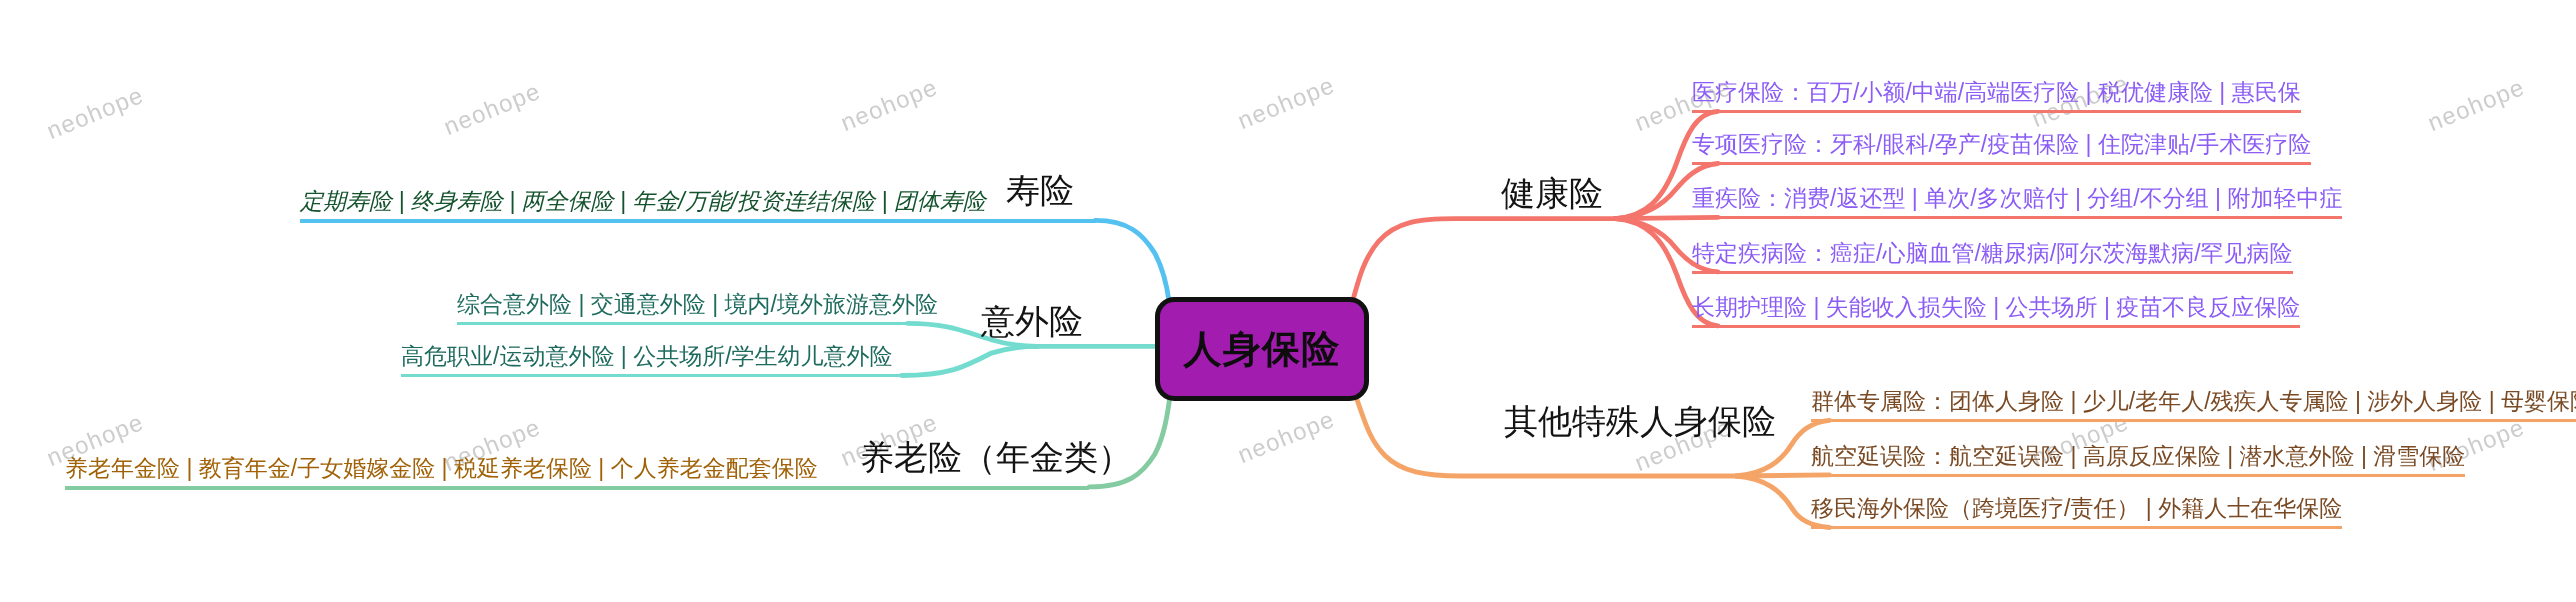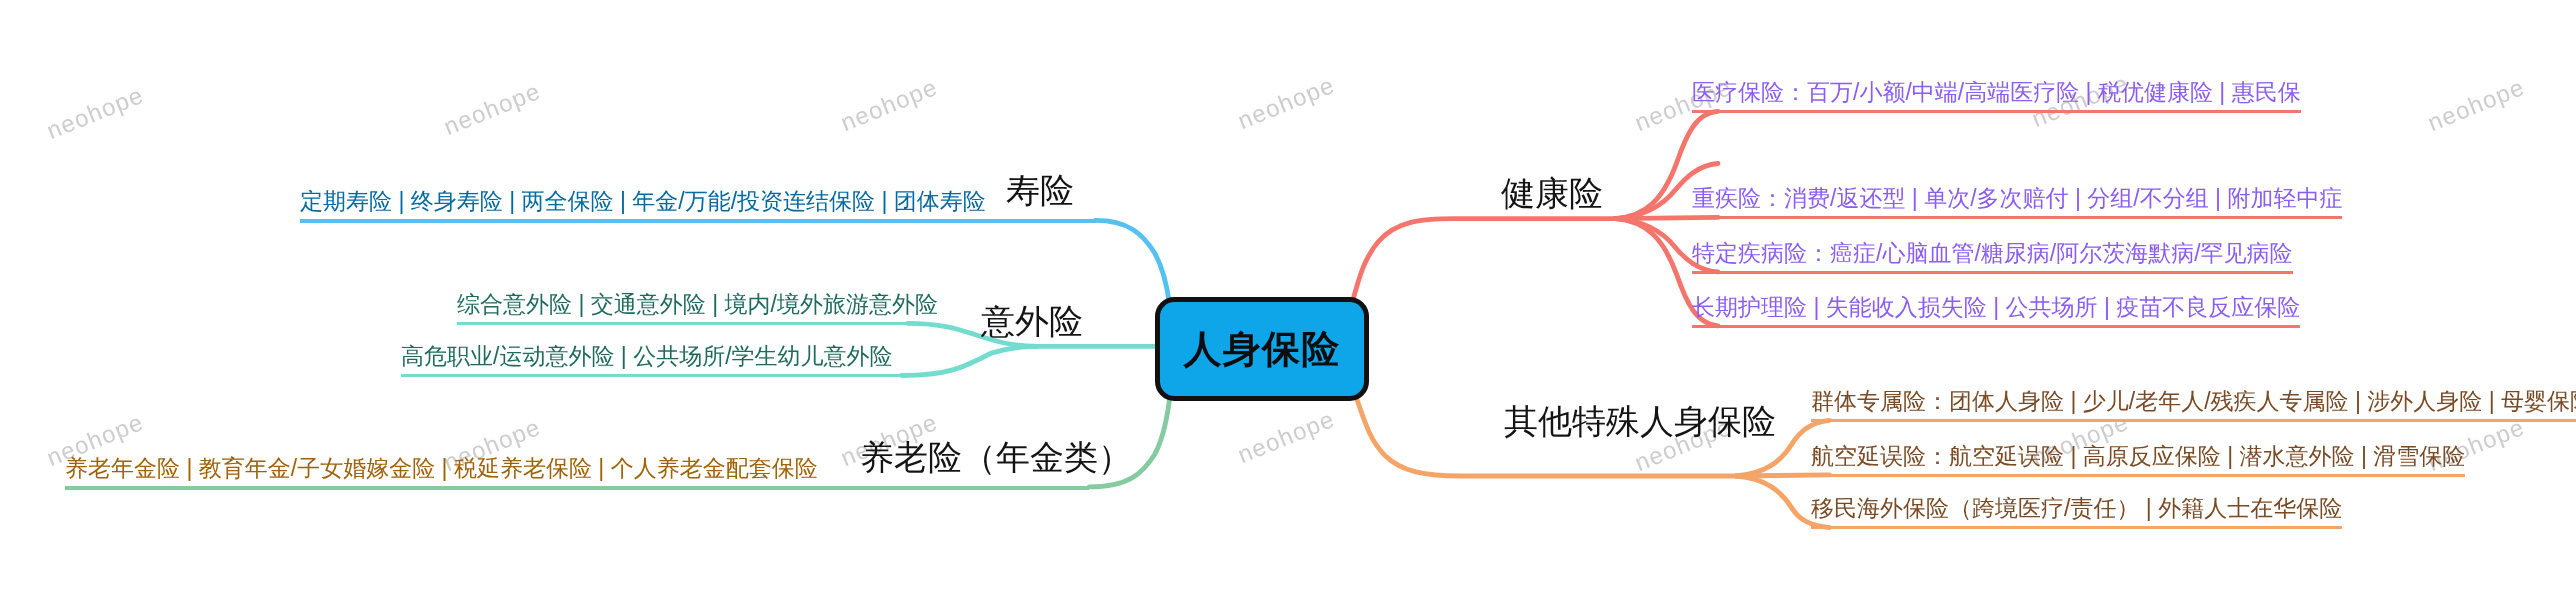--- a/index.html
+++ b/index.html
@@ -12,37 +12,37 @@
   .wm{position:absolute;color:#c8c8c8;font-size:24px;letter-spacing:1.2px;
       transform:rotate(-22deg);transform-origin:left center;opacity:.9;
       pointer-events:none;white-space:nowrap;}
 
   .topic-label{position:absolute;font-size:34px;line-height:34px;color:#141414;
       white-space:nowrap;font-weight:500;}
 
   .item{position:absolute;font-size:23px;line-height:28px;white-space:nowrap;
       padding-bottom:3.6px;}
 
-  .life-row{left:300px;top:187px;width:796px;color:#0369a1;
-      border-bottom:4.2px solid #55c1f0;}
+  .life-row{left:300px;top:187px;width:796px;color:#14532d;
+      border-bottom:4.2px solid #55c1f0;font-style:italic;}
   .acc-row1{left:457px;top:290px;width:450px;color:#1e6b5e;
       border-bottom:3.6px solid #74dccf;}
   .acc-row2{left:401px;top:342px;width:500px;color:#1e6b5e;
       border-bottom:3.6px solid #74dccf;}
   .pen-row{left:65px;top:454px;width:1024px;color:#a16207;
       border-bottom:4.2px solid #85cba2;}
 
   .health-row{left:1692px;color:#8b5cf6;border-bottom:3.6px solid #f4756c;}
   .h1{top:78px;} .h2{top:130px;} .h3{top:184px;} .h4{top:239px;} .h5{top:293px;}
 
   .other-row{left:1811px;color:#7a4a24;border-bottom:3.6px solid #f5a468;}
   .o1{top:387px;} .o2{top:442px;} .o3{top:494px;}
 
   .root-node{position:absolute;left:1155px;top:297px;width:214px;height:104px;
-      background:#0ea5e9;border:5.5px solid #111111;border-radius:19.4px;
+      background:#a21caf;border:5.5px solid #111111;border-radius:19.4px;
       display:flex;align-items:center;justify-content:center;
       font-size:38px;font-weight:bold;color:#0d0d0d;letter-spacing:1.2px;
       box-sizing:border-box;}
 </style>
 </head>
 <body>
 
 <div class="canvas">
 
   <svg class="lines" viewBox="0 0 4252 994">
@@ -94,20 +94,21 @@
   <div class="topic-label" style="left:1504px;top:404px">其他特殊人身保险</div>
 
   <div class="item life-row">定期寿险 | 终身寿险 | 两全保险 | 年金/万能/投资连结保险 | 团体寿险</div>
 
   <div class="item acc-row1">综合意外险 | 交通意外险 | 境内/境外旅游意外险</div>
   <div class="item acc-row2">高危职业/运动意外险 | 公共场所/学生幼儿意外险</div>
 
   <div class="item pen-row">养老年金险 | 教育年金/子女婚嫁金险 | 税延养老保险 | 个人养老金配套保险</div>
 
   <div class="item health-row h1">医疗保险：百万/小额/中端/高端医疗险 | 税优健康险 | 惠民保</div>
+  <div class="item health-row h2">专项医疗险：牙科/眼科/孕产/疫苗保险 | 住院津贴/手术医疗险</div>
   <div class="item health-row h3">重疾险：消费/返还型 | 单次/多次赔付 | 分组/不分组 | 附加轻中症</div>
   <div class="item health-row h4">特定疾病险：癌症/心脑血管/糖尿病/阿尔茨海默病/罕见病险</div>
   <div class="item health-row h5">长期护理险 | 失能收入损失险 | 公共场所 | 疫苗不良反应保险</div>
 
   <div class="item other-row o1">群体专属险：团体人身险 | 少儿/老年人/残疾人专属险 | 涉外人身险 | 母婴保险</div>
   <div class="item other-row o2">航空延误险：航空延误险 | 高原反应保险 | 潜水意外险 | 滑雪保险</div>
   <div class="item other-row o3">移民海外保险（跨境医疗/责任） | 外籍人士在华保险</div>
 
 </div>
 

